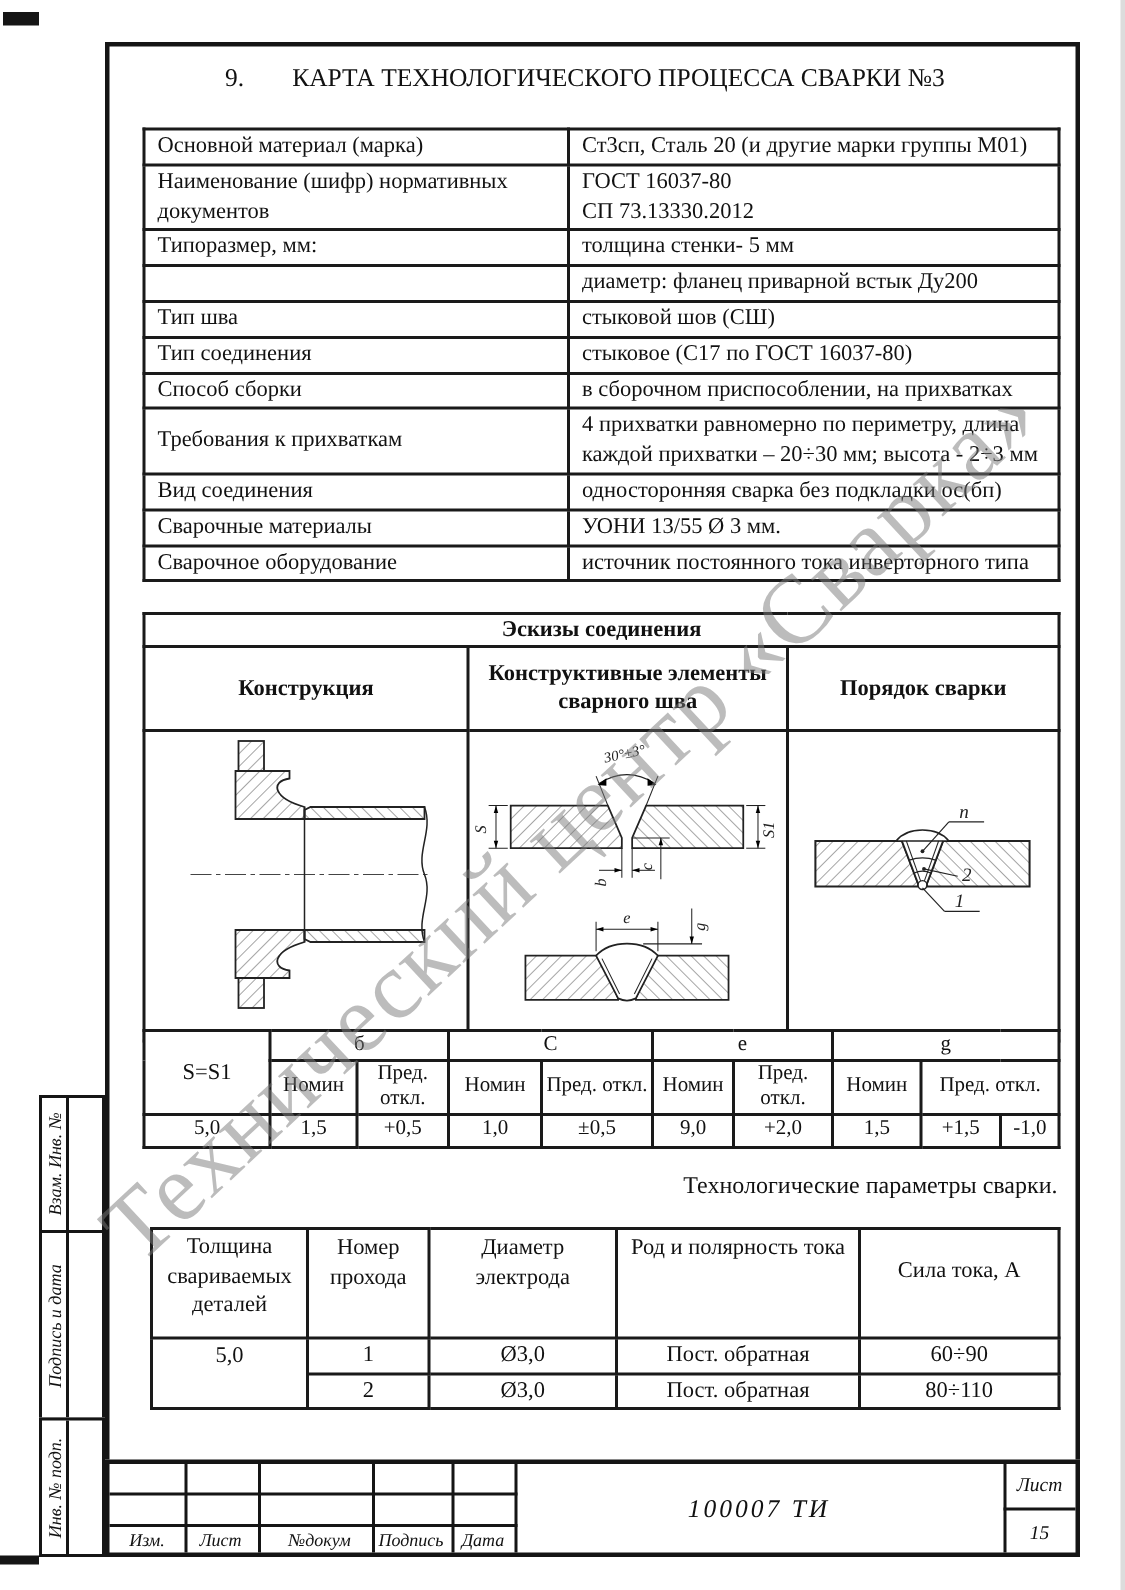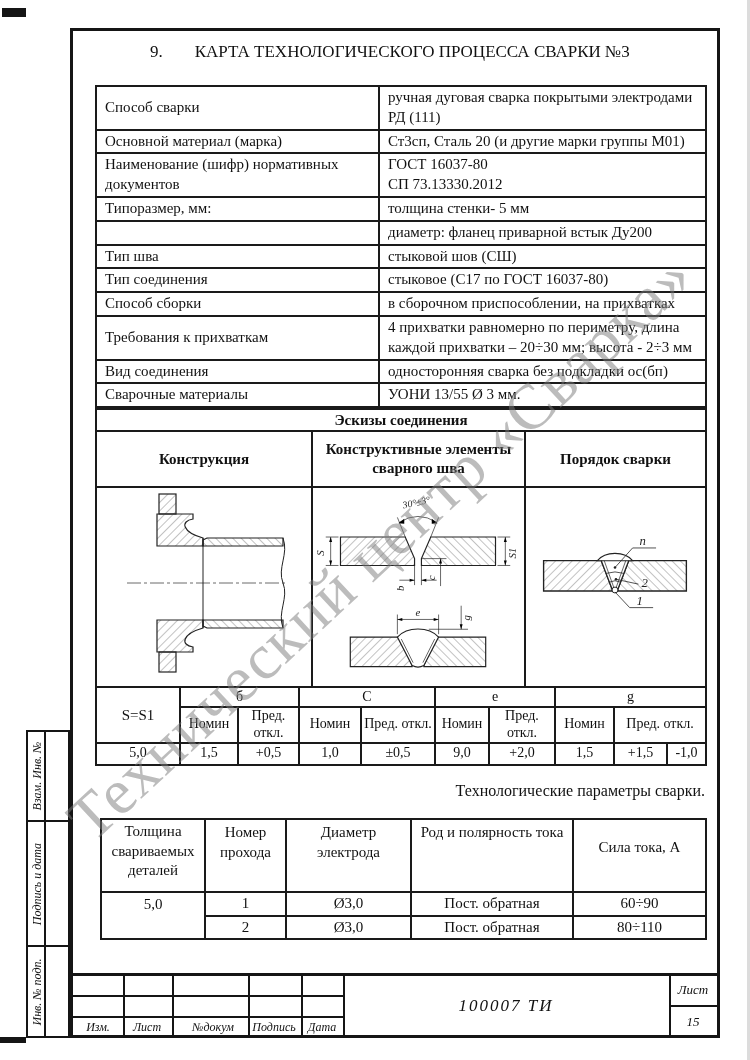--- a/index.html
+++ b/index.html
@@ -80,24 +80,20 @@
 </div>
 
 <div class="abs watermark">Технический центр «Сварка»</div>
 
 <table class="abs t-main">
   <colgroup>
       <col style="width:283px">
       <col style="width:327px">
     </colgroup>
   <tbody>
-    <tr style="height:43px">
-        <td class="lbl">Способ сварки</td>
-        <td class="val">ручная дуговая сварка покрытыми электродами РД (111)</td>
-      </tr>
     <tr style="height:22px">
         <td class="lbl">Основной материал (марка)</td>
         <td class="val">Ст3сп, Сталь 20 (и другие марки группы М01)</td>
       </tr>
     <tr style="height:42px">
         <td class="lbl">Наименование (шифр) нормативных документов</td>
         <td class="val">ГОСТ 16037-80
 СП 73.13330.2012</td>
       </tr>
     <tr style="height:22px">

